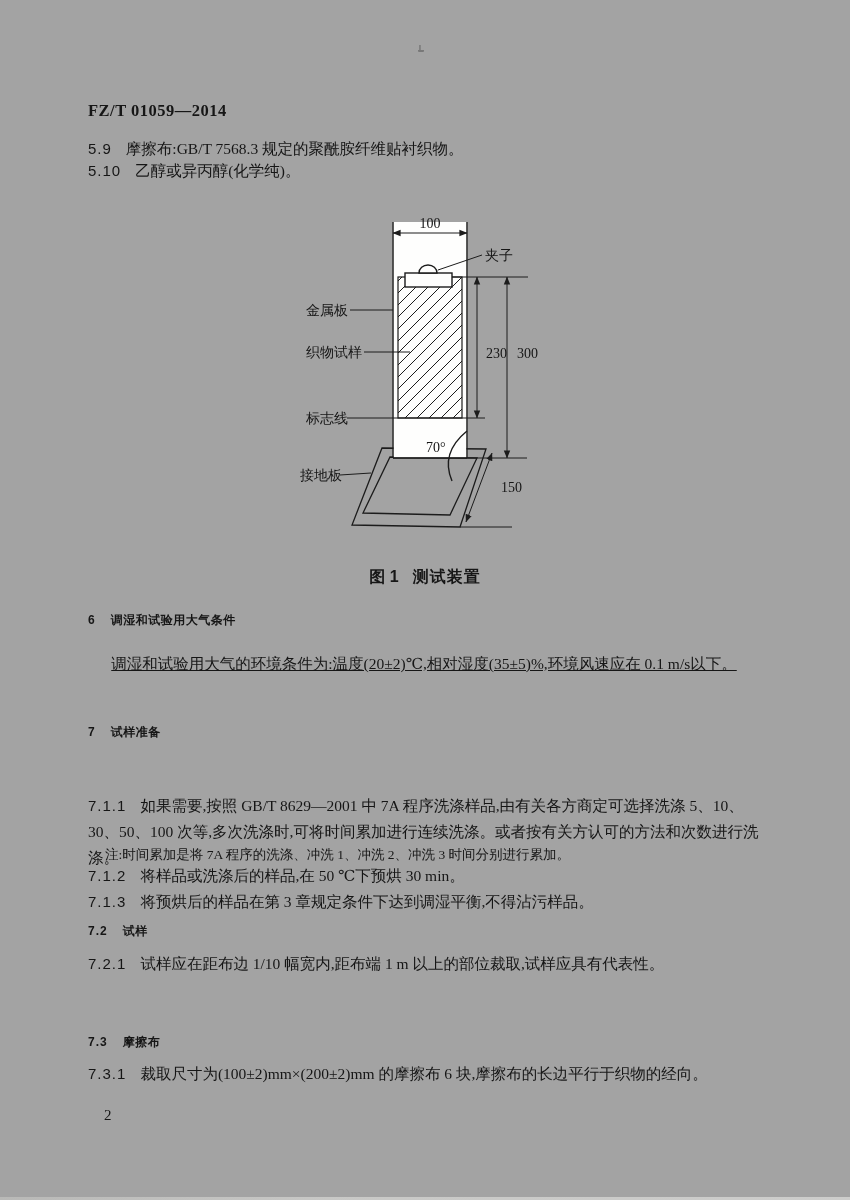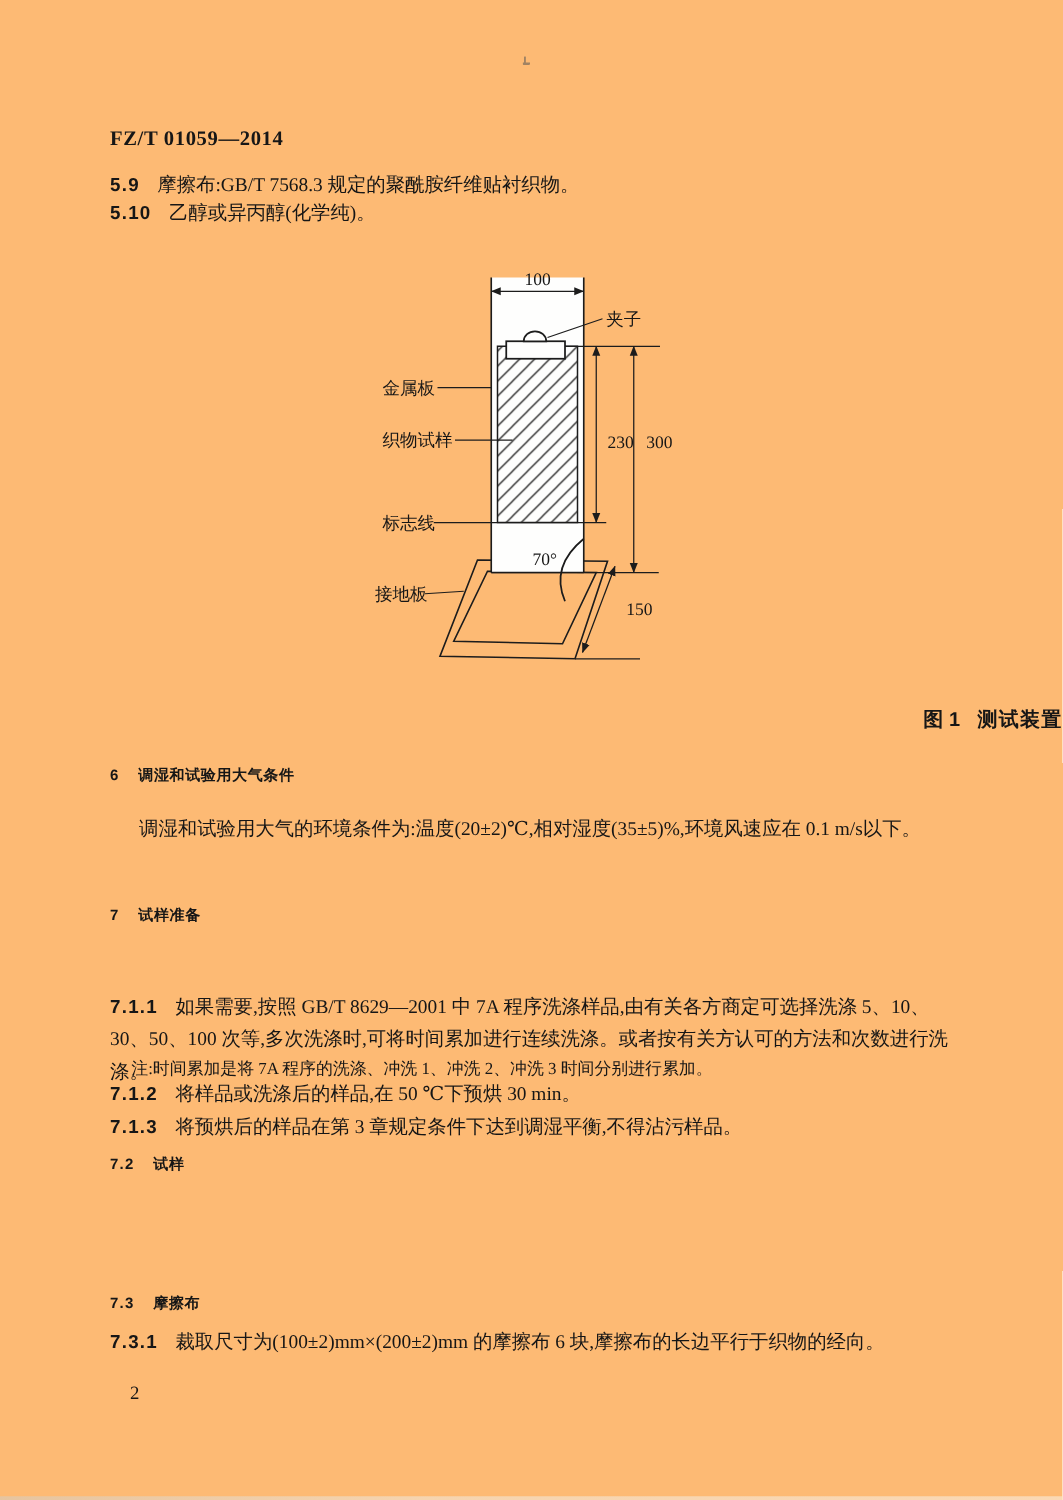--- a/index.html
+++ b/index.html
@@ -1,52 +1,52 @@
 <!DOCTYPE html>
 <html><head>
 <meta charset="utf-8">
 <style>
   html,body{margin:0;padding:0;background:#ffffff;}
   .page{
-    position:relative;width:850px;height:1200px;background:#fdba74;
+    position:relative;width:850px;height:1200px;background:#a3a3a3;
     font-family:"Liberation Serif","DejaVu Serif",serif;color:#161616;
     overflow:hidden;
   }
   .abs{position:absolute;}
   .doc-header{
     position:absolute;left:88px;top:101px;
     font-family:"Liberation Serif",serif;font-weight:bold;
     font-size:16.5px;letter-spacing:.5px;line-height:20px;
   }
   .clause,.para{
     position:absolute;left:88px;width:684px;
     font-size:15.5px;line-height:26px;margin:0;
   }
   .clause{line-height:20px;}
   .cnum{
     font-family:"Liberation Sans","DejaVu Sans",sans-serif;
-    font-weight:700;font-size:15px;margin-right:14px;letter-spacing:1px;
+    font-weight:400;font-size:15px;margin-right:14px;letter-spacing:1px;
   }
   .heading{
     position:absolute;left:88px;width:684px;margin:0;
     font-family:"Liberation Sans","DejaVu Sans",sans-serif;
     font-weight:700;font-size:12px;line-height:20px;letter-spacing:.5px;
   }
   .heading .hnum{margin-right:15px;letter-spacing:1px;}
-  .indent{text-indent:1.5em;}
+  .indent{text-indent:1.5em;text-decoration:underline;}
   .unit-note{
     position:absolute;left:88px;top:185px;width:674px;text-align:right;
     font-size:14px;line-height:18px;
   }
   .note-line{
     position:absolute;left:88px;top:846px;width:684px;
     font-size:13.5px;line-height:18px;text-indent:17px;margin:0;
   }
   .fig-caption{
-    position:absolute;left:0;top:567px;width:850px;text-align:right;
+    position:absolute;left:0;top:567px;width:850px;text-align:center;
     font-family:"Liberation Sans","DejaVu Sans",sans-serif;
     font-weight:700;font-size:16px;line-height:20px;
   }
   .fig-caption .cap-title{margin-left:14px;letter-spacing:1px;}
   .pageno{
     position:absolute;left:104px;top:1106px;
     font-size:15px;line-height:18px;
   }
   .speck{
     position:absolute;left:418px;top:45px;width:6px;height:7px;
@@ -179,20 +179,23 @@
     <span class="cnum">7.1.2</span><span>将样品或洗涤后的样品,在 50 ℃下预烘 30 min。</span>
   </p>
   <p class="para" style="top:889px">
     <span class="cnum">7.1.3</span><span>将预烘后的样品在第 3 章规定条件下达到调湿平衡,不得沾污样品。</span>
   </p>
 
   <h3 class="heading" style="top:921px">
     <span class="hnum">7.2</span><span>试样</span>
   </h3>
 
+  <p class="para" style="top:951px">
+    <span class="cnum">7.2.1</span><span>试样应在距布边 1/10 幅宽内,距布端 1 m 以上的部位裁取,试样应具有代表性。</span>
+  </p>
 
   <h3 class="heading" style="top:1032px">
     <span class="hnum">7.3</span><span>摩擦布</span>
   </h3>
 
   <p class="para" style="top:1061px">
     <span class="cnum">7.3.1</span><span>裁取尺寸为(100±2)mm×(200±2)mm 的摩擦布 6 块,摩擦布的长边平行于织物的经向。</span>
   </p>
 
   <div class="pageno">2</div>

